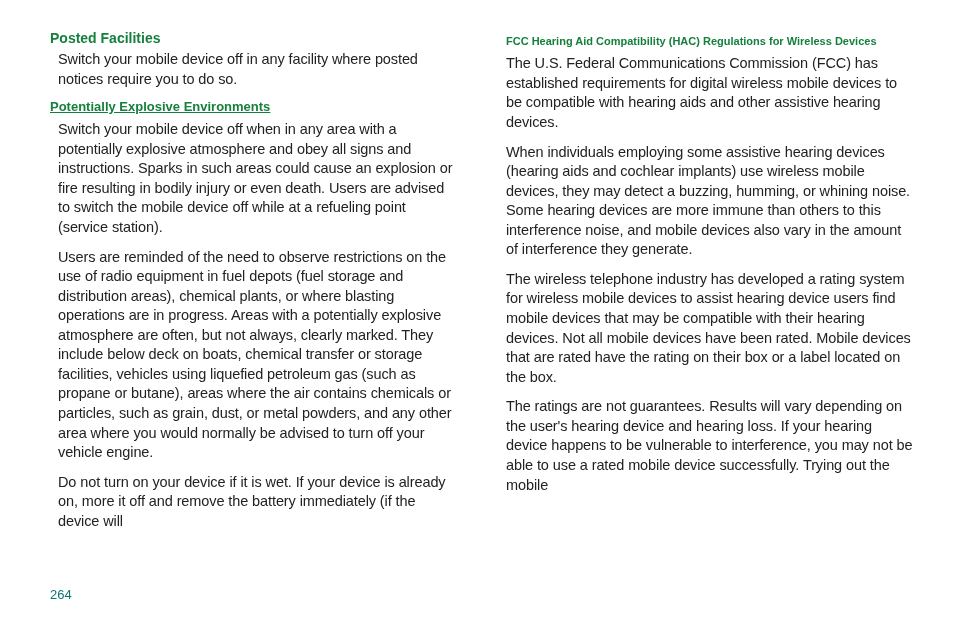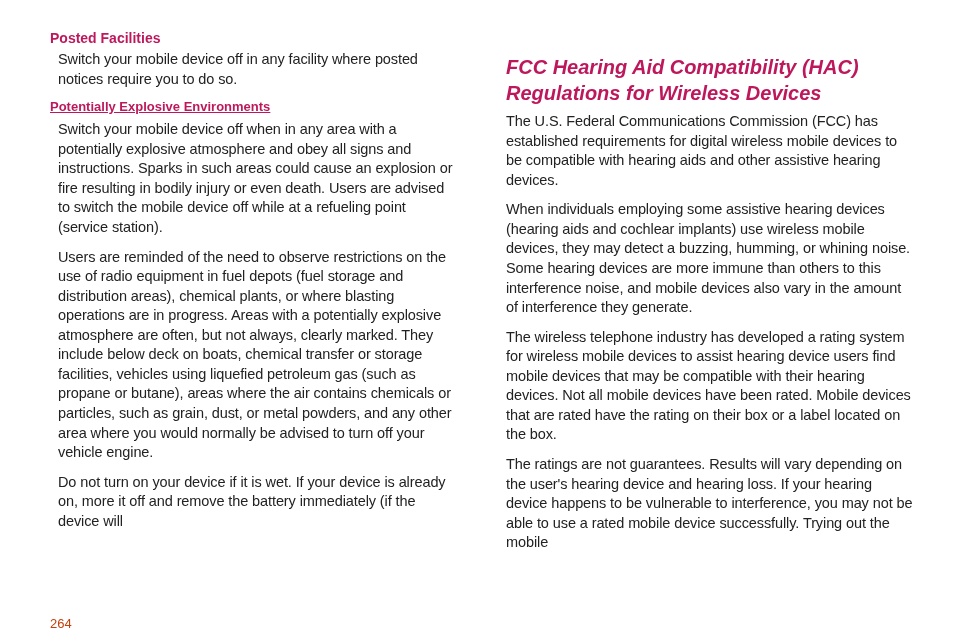--- a/index.html
+++ b/index.html
@@ -18,56 +18,55 @@
     .page {
       display: flex;
       gap: 48px;
       padding: 30px 40px 0 50px;
     }
     .column {
       flex: 1;
       min-width: 0;
     }
     .heading-blue {
-      color: #be185d;
+      color: #15803d;
       font-weight: bold;
     }
     .h-medium {
       font-size: 14px;
       margin-bottom: 4px;
     }
     .h-small {
       font-size: 13px;
       margin-bottom: 6px;
       margin-top: 2px;
       text-decoration: underline;
     }
     .h-large {
-      font-size: 20px;
+      font-size: 11px;
       line-height: 1.3;
-      margin-top: 24px;
+      margin-top: 4px;
       margin-bottom: 6px;
-      font-style: italic;
     }
     .body-text {
       font-size: 14.5px;
       line-height: 1.35;
       letter-spacing: -0.1px;
       font-stretch: condensed;
       margin-bottom: 10px;
     }
     .indented {
       padding-left: 8px;
     }
     .page-number {
       position: absolute;
-      bottom: 5px;
+      bottom: 34px;
       left: 50px;
       font-size: 13px;
-      color: #c2410c;
+      color: #0f766e;
       text-align: center;
     }
   </style>
 </head>
 <body>
 
 <div class="page">
   <div class="column">
     <div class="heading-blue h-medium">Posted Facilities</div>
     <div class="body-text indented">Switch your mobile device off in any facility where posted notices require you to do so.</div>

